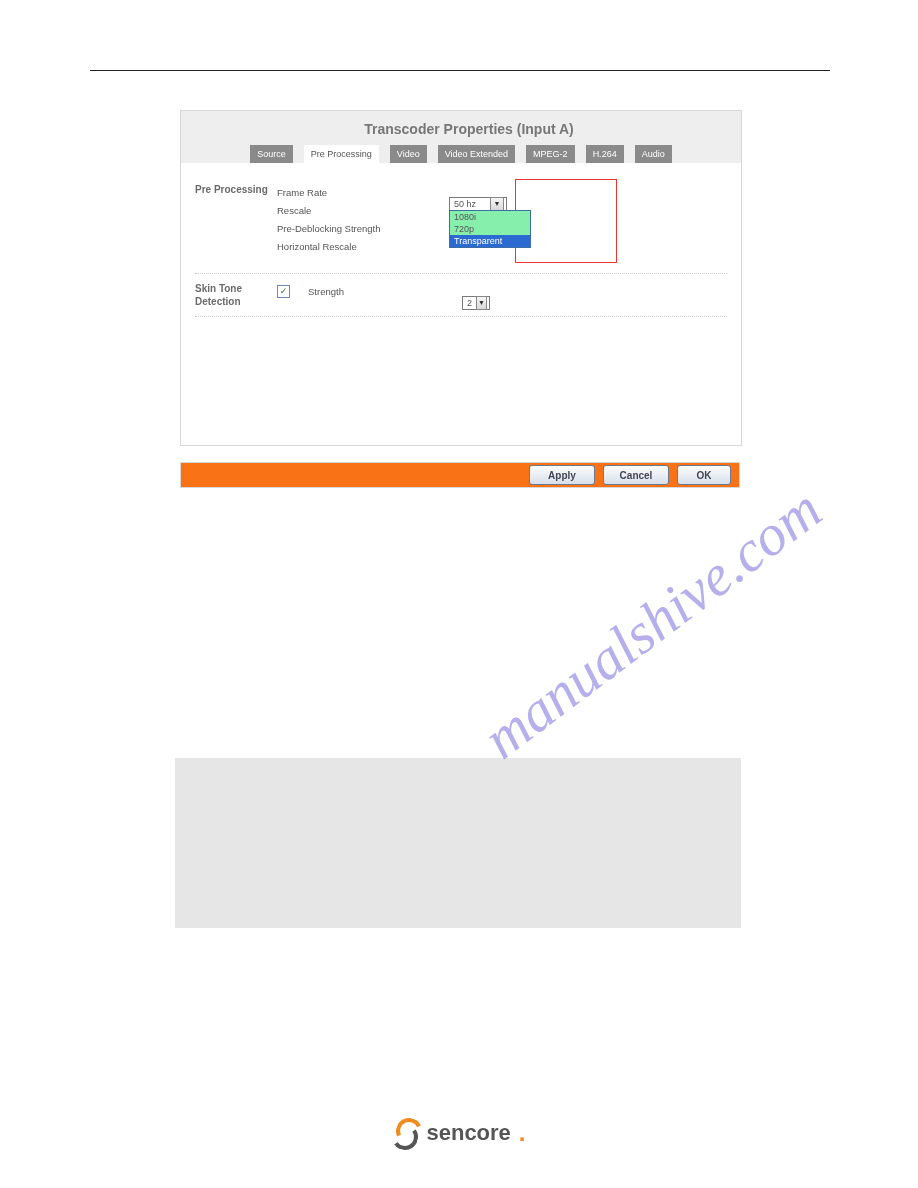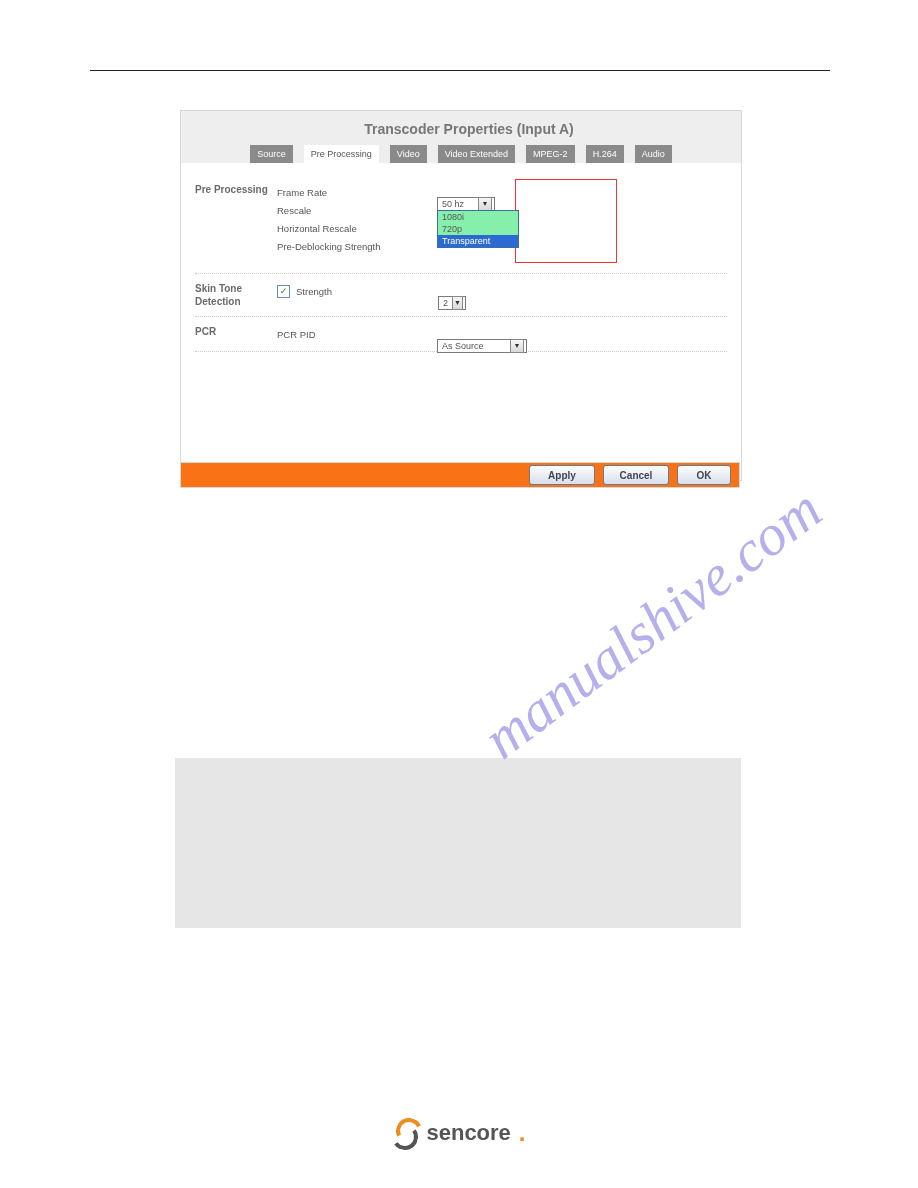--- a/index.html
+++ b/index.html
@@ -79,20 +79,21 @@
   .section-body {
     flex: 1;
     position: relative;
   }
   .row {
     display: flex;
     align-items: center;
     height: 18px;
     font-size: 9.5px;
     color: #555;
+    gap: 12px;
   }
   .row-label {
     width: 160px;
   }
   .faux-select {
     display: inline-flex;
     align-items: center;
     justify-content: space-between;
     border: 1px solid #7a7a7a;
     background: #fff;
@@ -286,55 +287,43 @@
               </span>
               <div class="options-list">
                 <div>1080i</div>
                 <div>720p</div>
                 <div class="opt-sel">Transparent</div>
               </div>
             </span>
           </div>
 
           <div class="row">
+            <span class="row-label" style="width:180px">Pre-Deblocking Strength</span>
+          </div>
+          <div class="row">
             <span class="row-label">Horizontal Rescale</span>
-          </div>
-          <div class="row">
-            <span class="row-label" style="width:180px">Pre-Deblocking Strength</span>
           </div>
           <div style="height:10px"></div>
         </div>
       </div>
 
       <div class="section">
         <div class="section-label">Skin Tone Detection</div>
         <div class="section-body">
           <div class="row">
             <span class="checkbox">✓</span>
             <span class="row-label" style="width:142px">Strength</span>
             <span class="faux-select" style="width:28px">
               <span>2</span>
               <span class="arrow">▼</span>
             </span>
           </div>
         </div>
       </div>
 
-      <div class="section">
-        <div class="section-label">PCR</div>
-        <div class="section-body">
-          <div class="row">
-            <span class="row-label">PCR PID</span>
-            <span class="faux-select" style="width:90px">
-              <span>As Source</span>
-              <span class="arrow">▼</span>
-            </span>
-          </div>
-        </div>
-      </div>
 
       <div style="height:110px"></div>
     </div>
   </div>
 
   <div class="btn-bar">
     <div class="btn">Apply</div>
     <div class="btn">Cancel</div>
     <div class="btn" style="width:52px">OK</div>
   </div>

